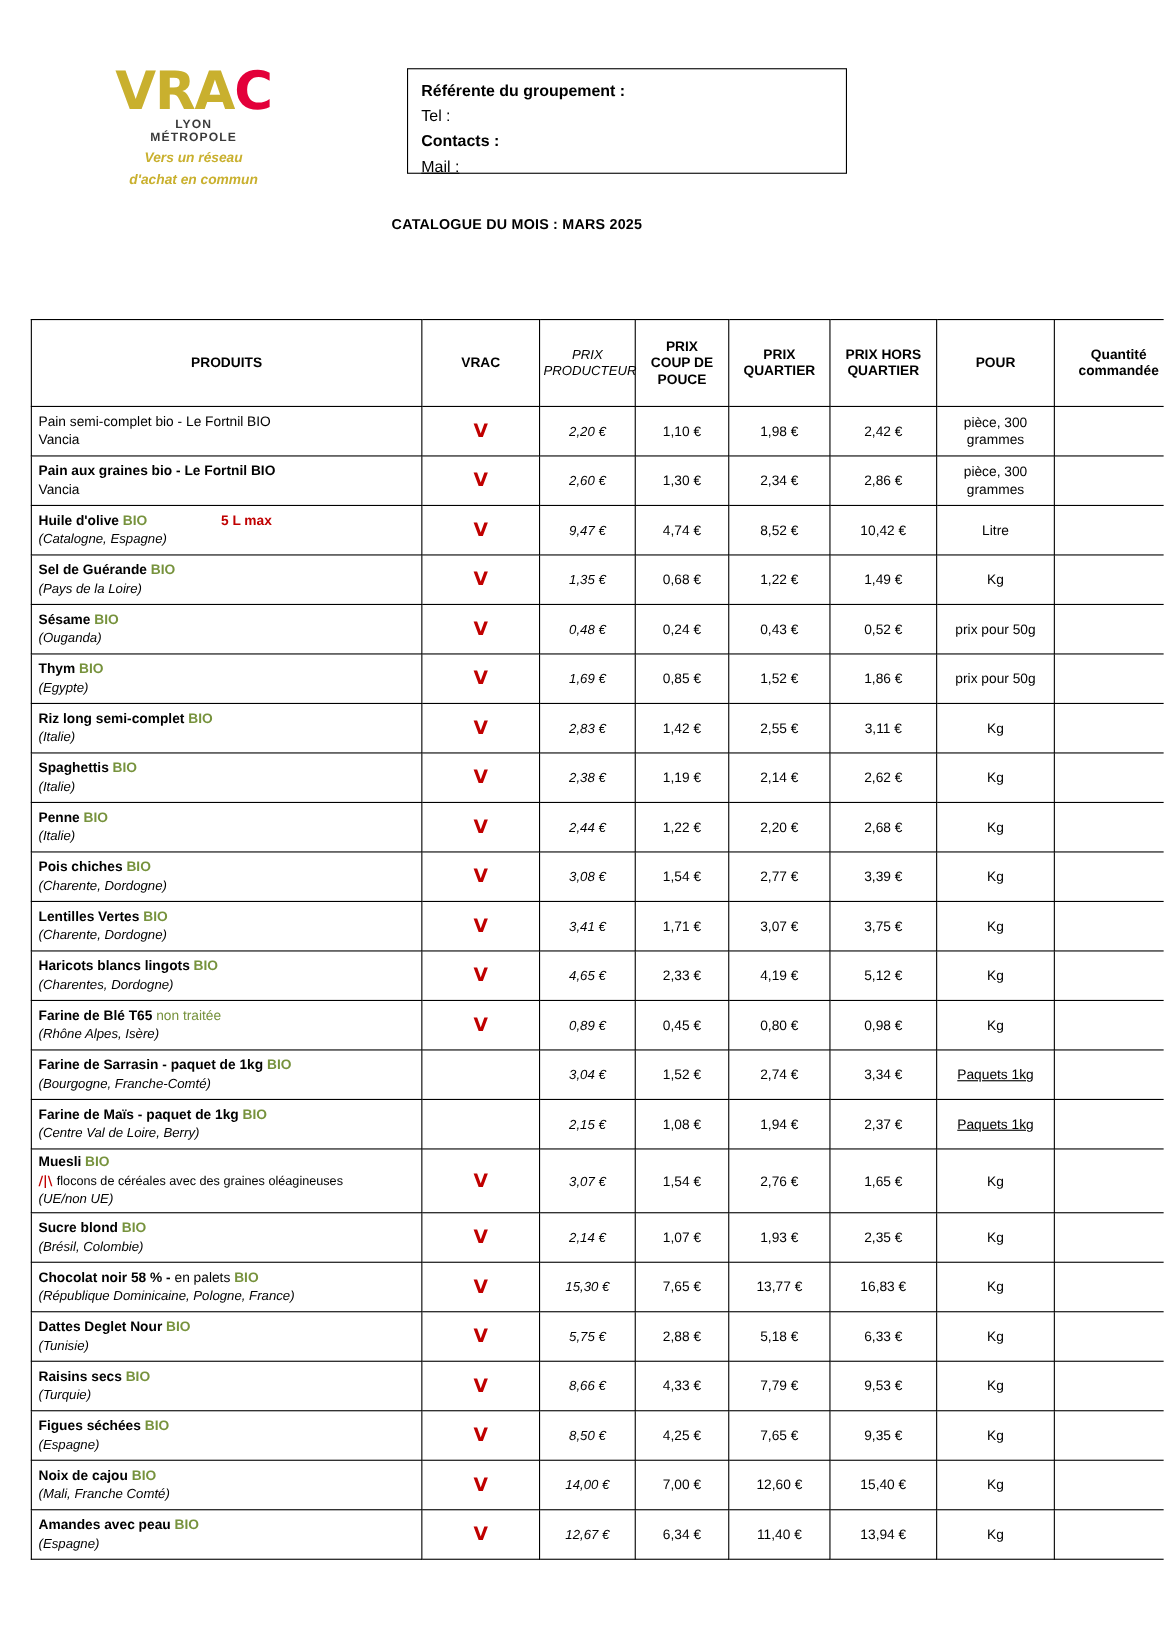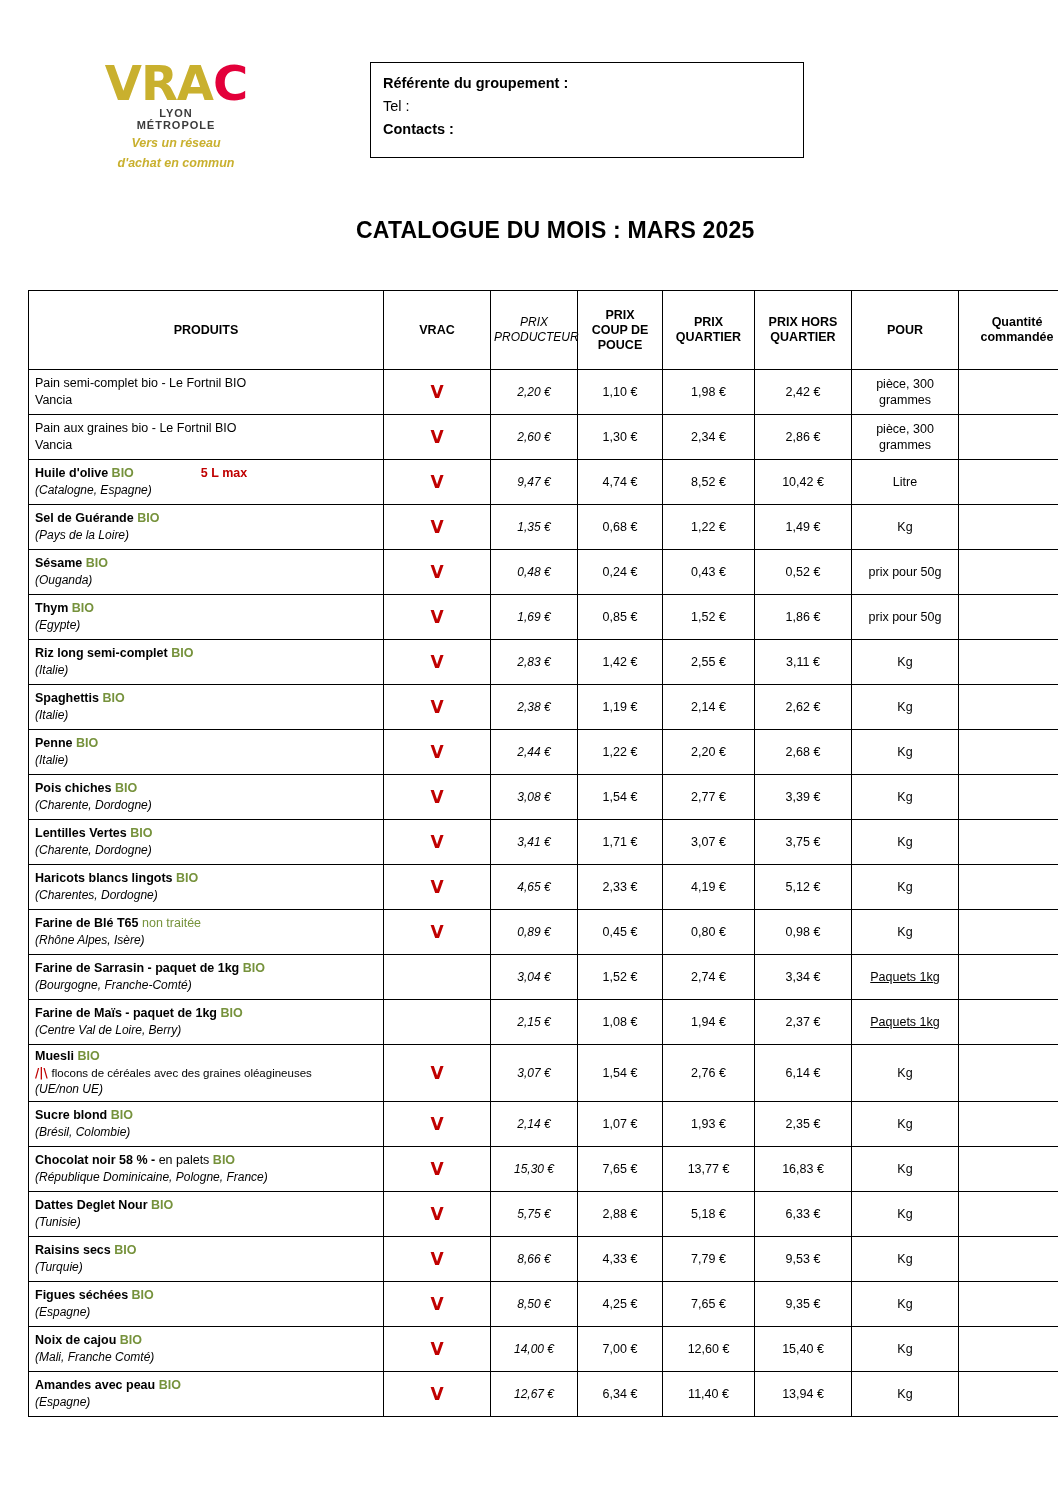--- a/index.html
+++ b/index.html
@@ -64,21 +64,21 @@
     font-weight: bold;
     font-style: italic;
     color: #c9b02e;
     line-height: 15px;
   }
 
   .contact-box {
     position: absolute;
     left: 370px;
     top: 62px;
-    width: 434px;
+    width: 400px;
     height: 96px;
     border: 1.4px solid #000;
     box-sizing: border-box;
     padding: 9px 0 12px 12px;
   }
   .contact-line {
     font-size: 14.5px;
     line-height: 23px;
     font-weight: bold;
   }
@@ -86,24 +86,23 @@
     font-weight: normal;
   }
   .contact-line.underlined {
     text-decoration: underline;
   }
 
   .catalogue-title {
     position: absolute;
     left: 356px;
     top: 196px;
-    font-size: 23px;
+    font-size: 13px;
     font-weight: bold;
     letter-spacing: 0.2px;
-    margin-top: 21px;
   }
 
   
   table.catalog {
     border-collapse: collapse;
     width: 1002px;
     margin-left: 28px;
     table-layout: fixed;
   }
   table.catalog th, table.catalog td {
@@ -209,20 +208,21 @@
       <div class="logo-sub1">LYON</div>
       <div class="logo-sub2">MÉTROPOLE</div>
       <div class="logo-tag">Vers un réseau</div>
       <div class="logo-tag">d'achat en commun</div>
     </div>
 
     <div class="contact-box">
       <div class="contact-line">Référente du groupement :</div>
       <div class="contact-line plain">Tel :</div>
       <div class="contact-line">Contacts :</div>
+      <div class="contact-line plain underlined">Mail :</div>
     </div>
 
     <div class="catalogue-title">CATALOGUE DU MOIS : MARS 2025</div>
   </div>
 
   <table class="catalog">
     <thead>
       <tr>
         <th class="produits">PRODUITS</th>
         <th class="vrac">VRAC</th>
@@ -259,21 +259,21 @@
           <td class="vrac-cell">V</td>
           <td class="money-it">2,20 €</td>
           <td class="money">1,10 €</td>
           <td class="money">1,98 €</td>
           <td class="money">2,42 €</td>
           <td class="pour-cell"><span>pièce, 300</span><br><span>grammes</span></td>
           <td class="qte-cell"></td>
         </tr>
         <tr>
           <td class="prod">
-            <span class="name-line"><span style="font-weight: normal;">Pain aux graines bio - Le Fortnil BIO</span></span>
+            <span class="name-line"><span style="font-weight: bold;">Pain aux graines bio - Le Fortnil BIO</span></span>
             <span class="name-line">Vancia</span>
           </td>
           <td class="vrac-cell">V</td>
           <td class="money-it">2,60 €</td>
           <td class="money">1,30 €</td>
           <td class="money">2,34 €</td>
           <td class="money">2,86 €</td>
           <td class="pour-cell"><span>pièce, 300</span><br><span>grammes</span></td>
           <td class="qte-cell"></td>
         </tr>
@@ -449,21 +449,21 @@
         <tr>
           <td class="prod">
             <span class="name-line"><span class="bold">Muesli</span><span class="bio"> BIO</span></span>
             <span class="small-line"><span class="muesli-mark">/|\ </span>flocons de céréales avec des graines oléagineuses</span>
             <span class="origin">(UE/non UE)</span>
           </td>
           <td class="vrac-cell">V</td>
           <td class="money-it">3,07 €</td>
           <td class="money">1,54 €</td>
           <td class="money">2,76 €</td>
-          <td class="money">6,14 €</td>
+          <td class="money">1,65 €</td>
           <td class="pour-cell"><span>Kg</span></td>
           <td class="qte-cell"></td>
         </tr>
         <tr>
           <td class="prod">
             <span class="name-line"><span class="bold">Sucre blond</span><span class="bio"> BIO</span></span>
             <span class="origin">(Brésil, Colombie)</span>
           </td>
           <td class="vrac-cell">V</td>
           <td class="money-it">2,14 €</td>

